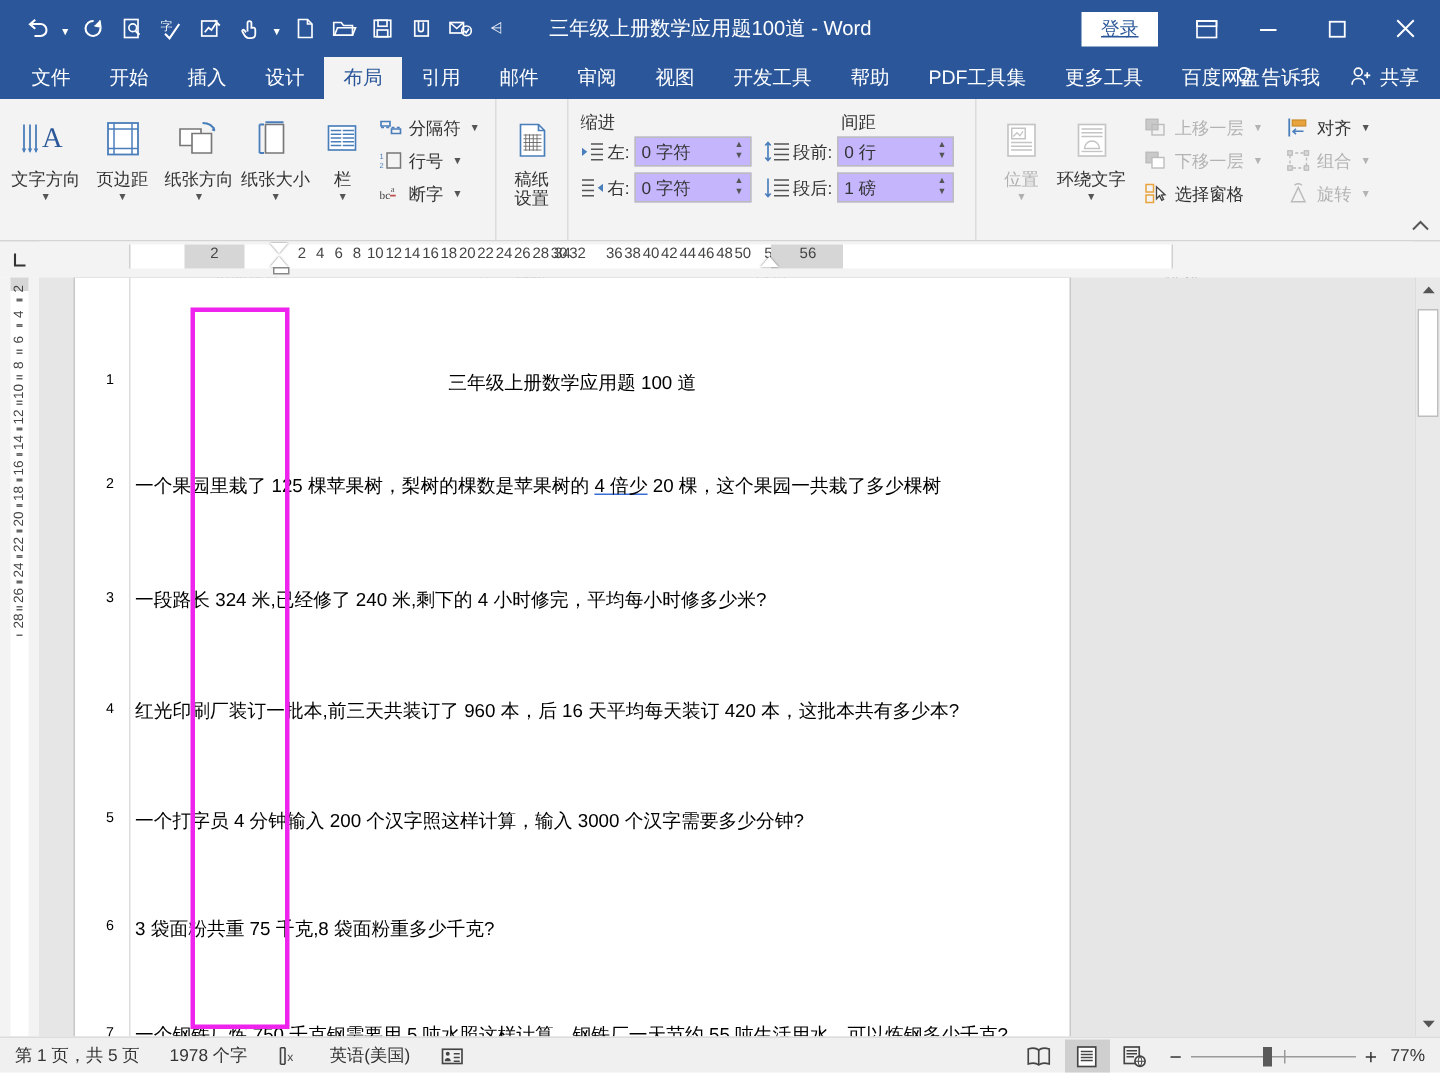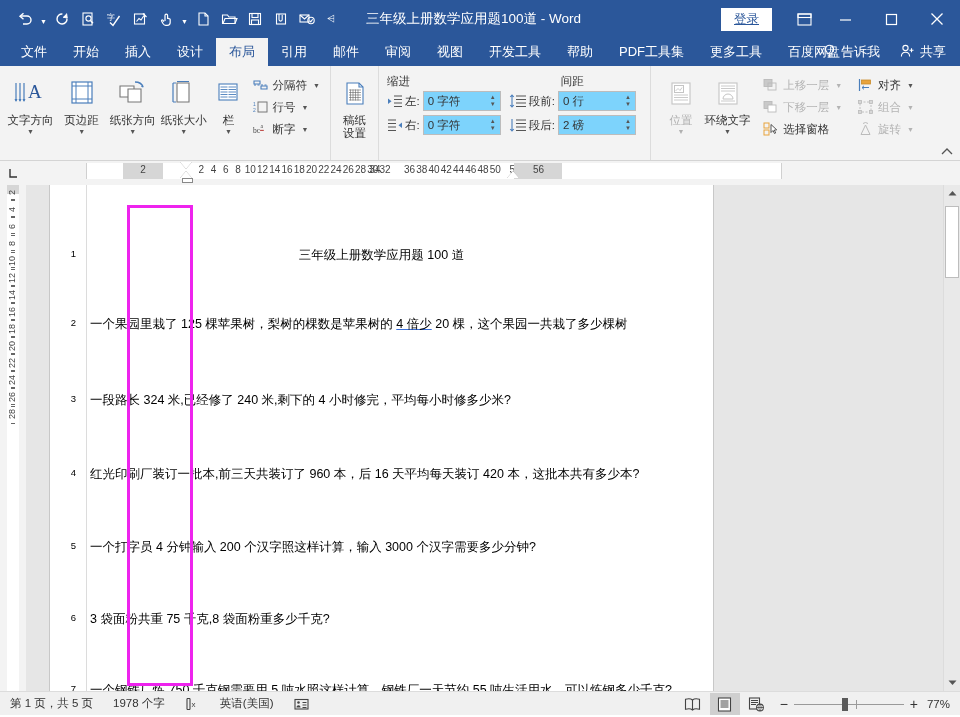--- a/index.html
+++ b/index.html
@@ -92,21 +92,21 @@
   .smallbtn .car { font-size: 7px; color: #555; margin-left: 2px; }
   .smallbtn.disabled { color: #b3b3b3; }
   .smallbtn.disabled .car { color: #b3b3b3; }
 
   
   .sgrid { display: flex; flex-direction: column; padding-top: 2px; }
   .srow { display: flex; align-items: center; height: 22px; margin-bottom: 2px; }
   .sheader { font-size: 11.5px; color: #333; height: 17px; display: flex; align-items: center; text-align: right; }
   .slabel { font-size: 11.5px; color: #333; margin: 0 3px 0 2px; white-space: nowrap; }
   .spin {
-    width: 78px; height: 20px; border: 1px solid #bcbcbc; background: #7dd3fc;
+    width: 78px; height: 20px; border: 1px solid #bcbcbc; background: #c4b5fd;
     display: flex; align-items: center; position: relative;
   }
   .spin .val { font-size: 11.5px; color: #333; padding-left: 4px; }
   .spin .arrows {
     position: absolute; right: 2px; top: 0; height: 18px; width: 10px;
     display: flex; flex-direction: column; justify-content: center; align-items: center;
     font-size: 6px; color: #555; line-height: 7px;
   }
 
   .collapse-ribbon { position: absolute; right: 7px; bottom: 2px; font-size: 10px; color: #555; }
@@ -503,21 +503,21 @@
         </div>
         <div class="srow">
           <span class="ico" style="width:18px;height:14px;display:inline-flex;">
             <svg width="18" height="14" viewBox="0 0 18 14">
                 <path d="M7 2h10M7 5.5h10M7 9h10M7 12.5h10" stroke="#555" stroke-width="1.1"></path>
                 <path d="M3 1v12M1.2 11 3 13 4.8 11" fill="none" stroke="#4a7ebb" stroke-width="1.1"></path>
               </svg>
           </span>
           <span class="slabel">段后:</span>
           <span class="spin">
-            <span class="val">2 磅</span>
+            <span class="val">1 磅</span>
             <span class="arrows">▲<br>▼</span>
           </span>
         </div>
       </div>
     </div>
     <div class="rgroup-label">
       <span>段落</span>
       <span class="dlg-launcher">⊿</span>
     </div>
   </div>

